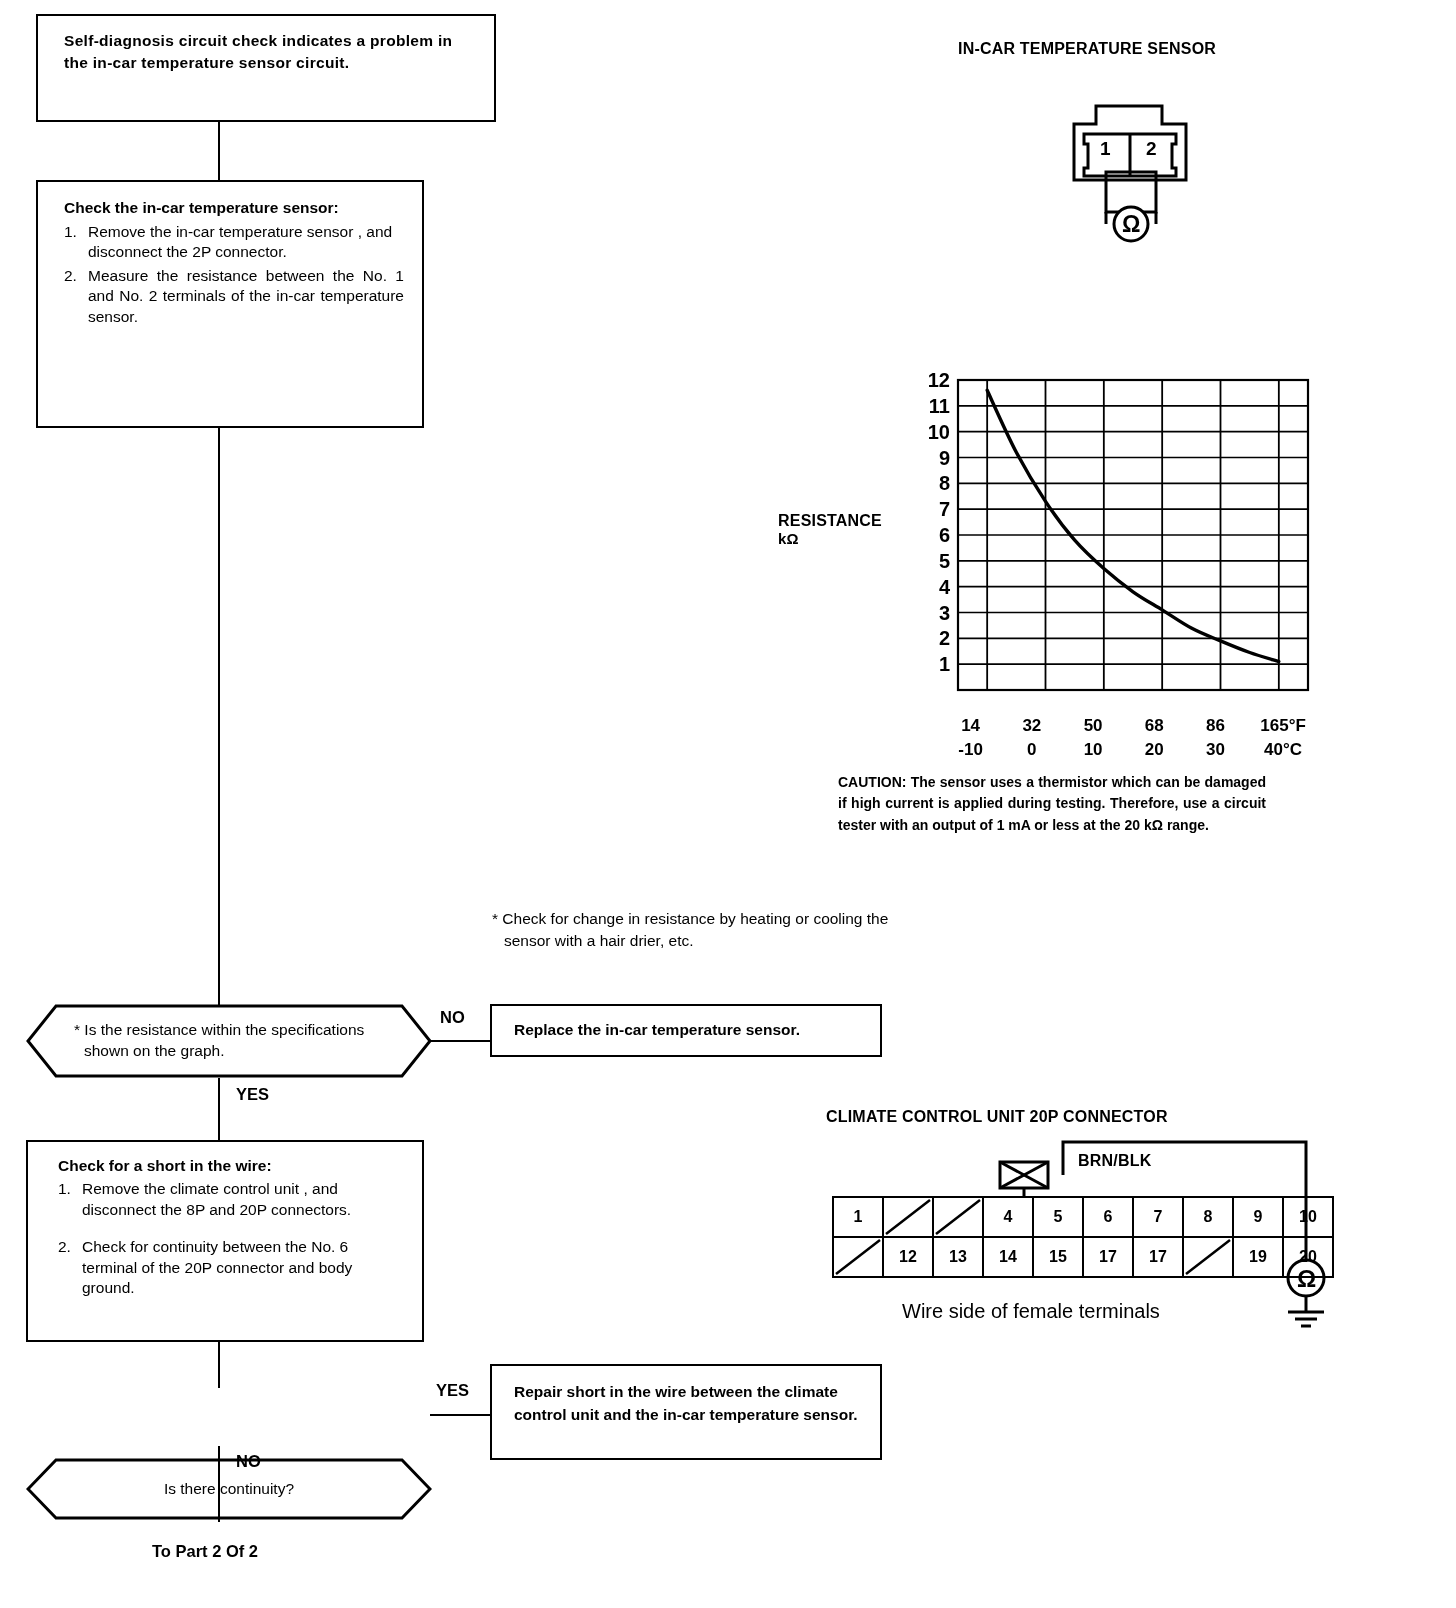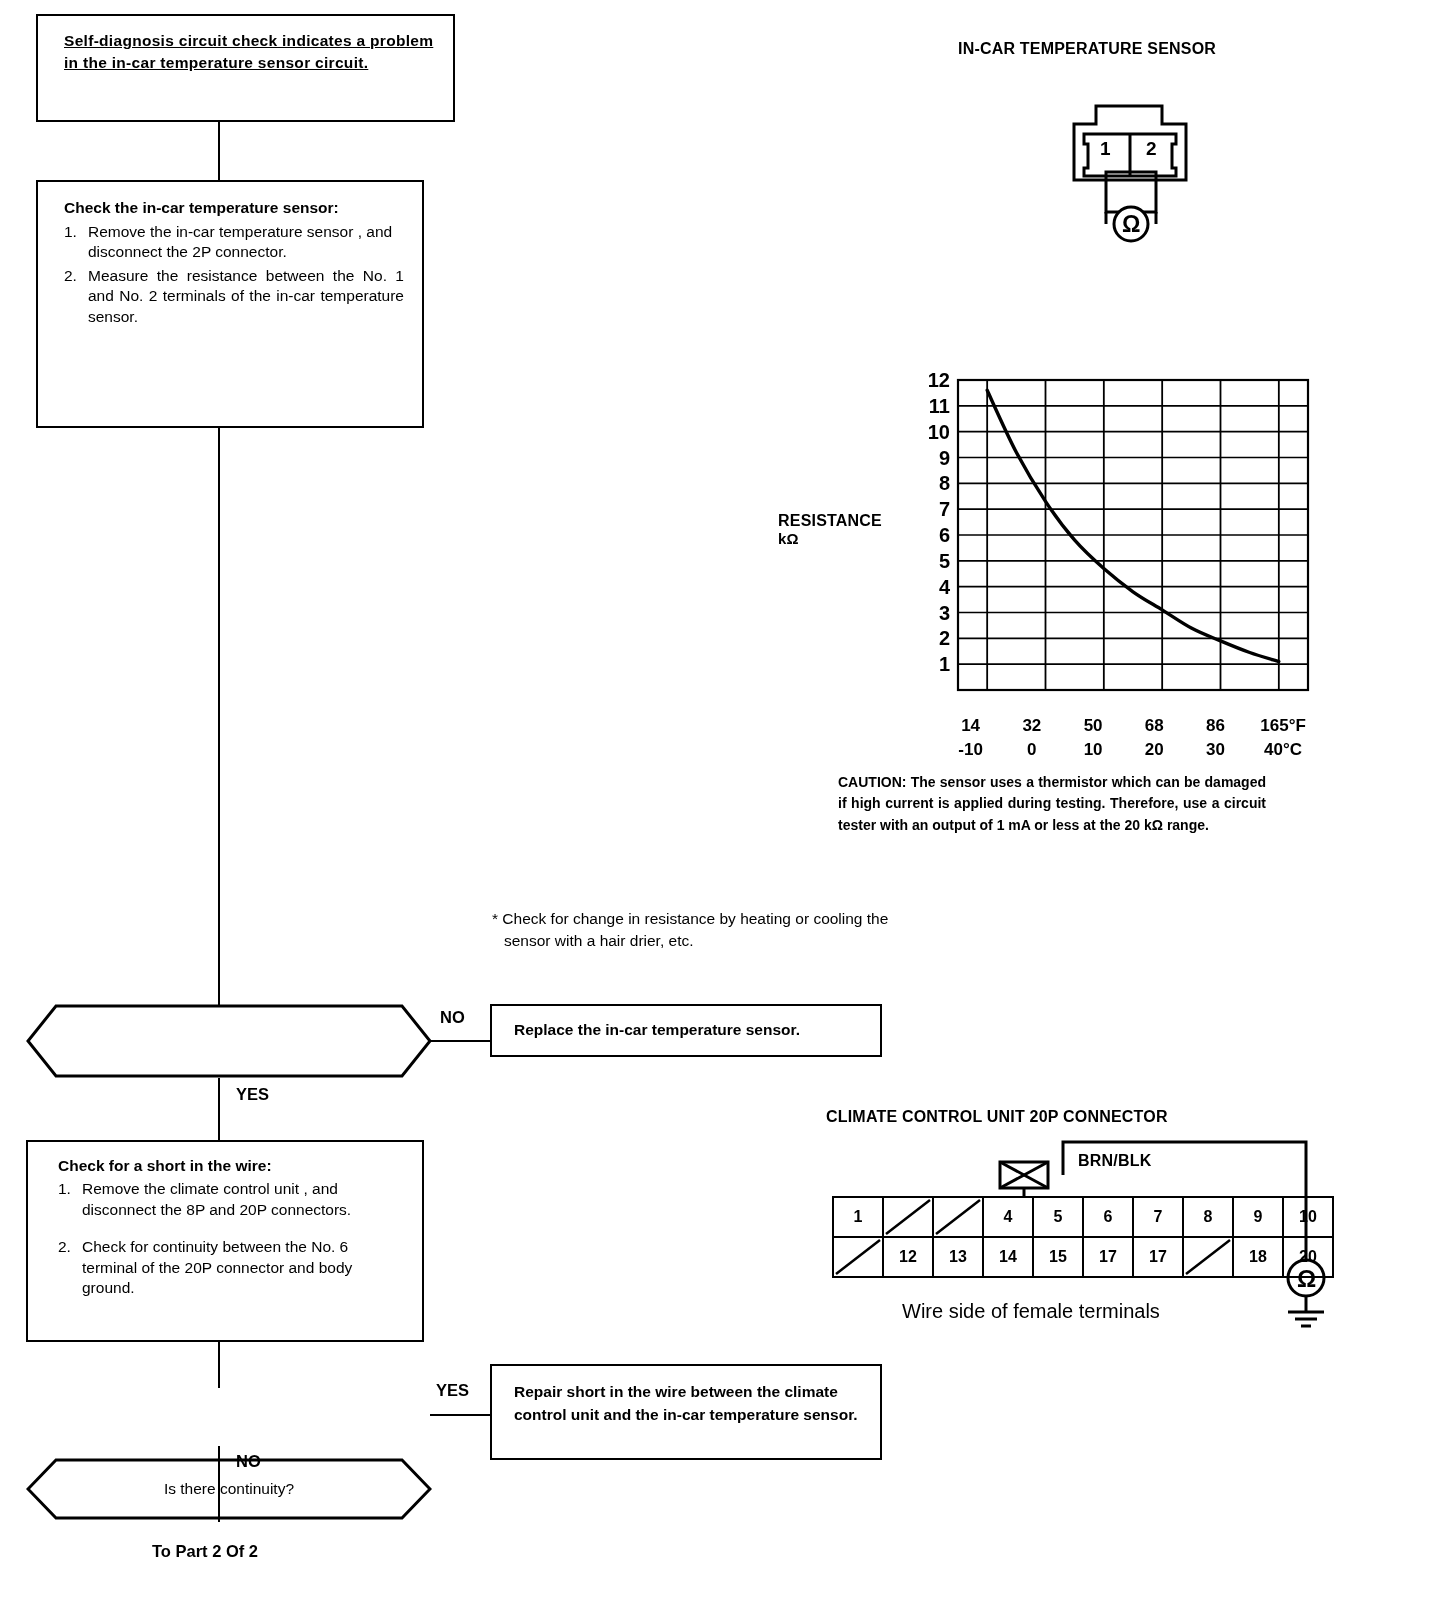--- a/index.html
+++ b/index.html
@@ -24,21 +24,21 @@
   .label{font-size:16.5px;font-weight:bold;}
   table.pins{border-collapse:collapse;}
   table.pins td{width:48px;height:38px;border:2px solid #000;text-align:center;
       font-weight:bold;font-size:16px;padding:0;position:relative;}
   table.pins td.blank{}
   .diag{position:absolute;left:0;top:0;width:100%;height:100%;}
 </style>
 </head>
 <body>
 
-<div class="abs box" style="left:36px;top:14px;width:419px;height:108px;text-decoration:underline;">
+<div class="abs box" style="left:36px;top:14px;width:460px;height:108px;">
   <div class="txt bold" style="padding:14px 18px 0 26px;letter-spacing:.3px;line-height:1.45;">Self-diagnosis circuit check indicates a problem in the in-car temperature sensor circuit.</div>
 </div>
 
 <div class="vline" style="left:218px;top:122px;height:58px;"></div>
 
 <div class="abs box" style="left:36px;top:180px;width:388px;height:248px;">
   <div style="padding:16px 18px 0 26px;">
     <div class="txt bold" style="line-height:1.35;">Check the in-car temperature sensor:</div>
     <ol class="steps txt">
       <li>
@@ -54,20 +54,23 @@
 </div>
 
 <div class="vline" style="left:218px;top:428px;height:578px;"></div>
 
 <div class="abs txt" style="left:492px;top:908px;width:412px;line-height:1.45;text-indent:-12px;padding-left:12px;">* Check for change in resistance by heating or cooling the sensor with a hair drier, etc.</div>
 
 <div class="abs hex" style="left:26px;top:1004px;width:406px;height:74px;">
   <svg width="406" height="74" viewBox="0 0 406 74">
     <polygon points="30,2 376,2 404,37 376,72 30,72 2,37" fill="#fff" stroke="#000" stroke-width="3"></polygon>
   </svg>
+  <div class="hextext" style="left:48px;width:320px;">
+    <div style="text-indent:-10px;padding-left:10px;">* Is the resistance within the specifications shown on the graph.</div>
+  </div>
 </div>
 
 <div class="hline" style="left:430px;top:1040px;width:62px;"></div>
 <div class="abs label" style="left:440px;top:1008px;">NO</div>
 
 <div class="abs box" style="left:490px;top:1004px;width:392px;height:53px;">
   <div class="txt bold" style="padding:13px 14px 0 22px;line-height:1.45;">Replace the in-car temperature sensor.</div>
 </div>
 
 <div class="vline" style="left:218px;top:1078px;height:62px;"></div>
@@ -251,20 +254,20 @@
       <td>13</td>
       <td>14</td>
       <td>15</td>
       <td>17</td>
       <td>17</td>
       <td class="blank">
             <svg class="diag" viewBox="0 0 48 38" preserveAspectRatio="none">
               <line x1="2" y1="36" x2="46" y2="2" stroke="#000" stroke-width="2.5"></line>
             </svg>
           </td>
-      <td>18</td>
+      <td>19</td>
       <td>20</td>
     </tr>
   </tbody>
     </table>
 </div>
 
 <div class="abs" style="left:902px;top:1300px;font-size:20px;">Wire side of female terminals</div>
 
 </body></html>

